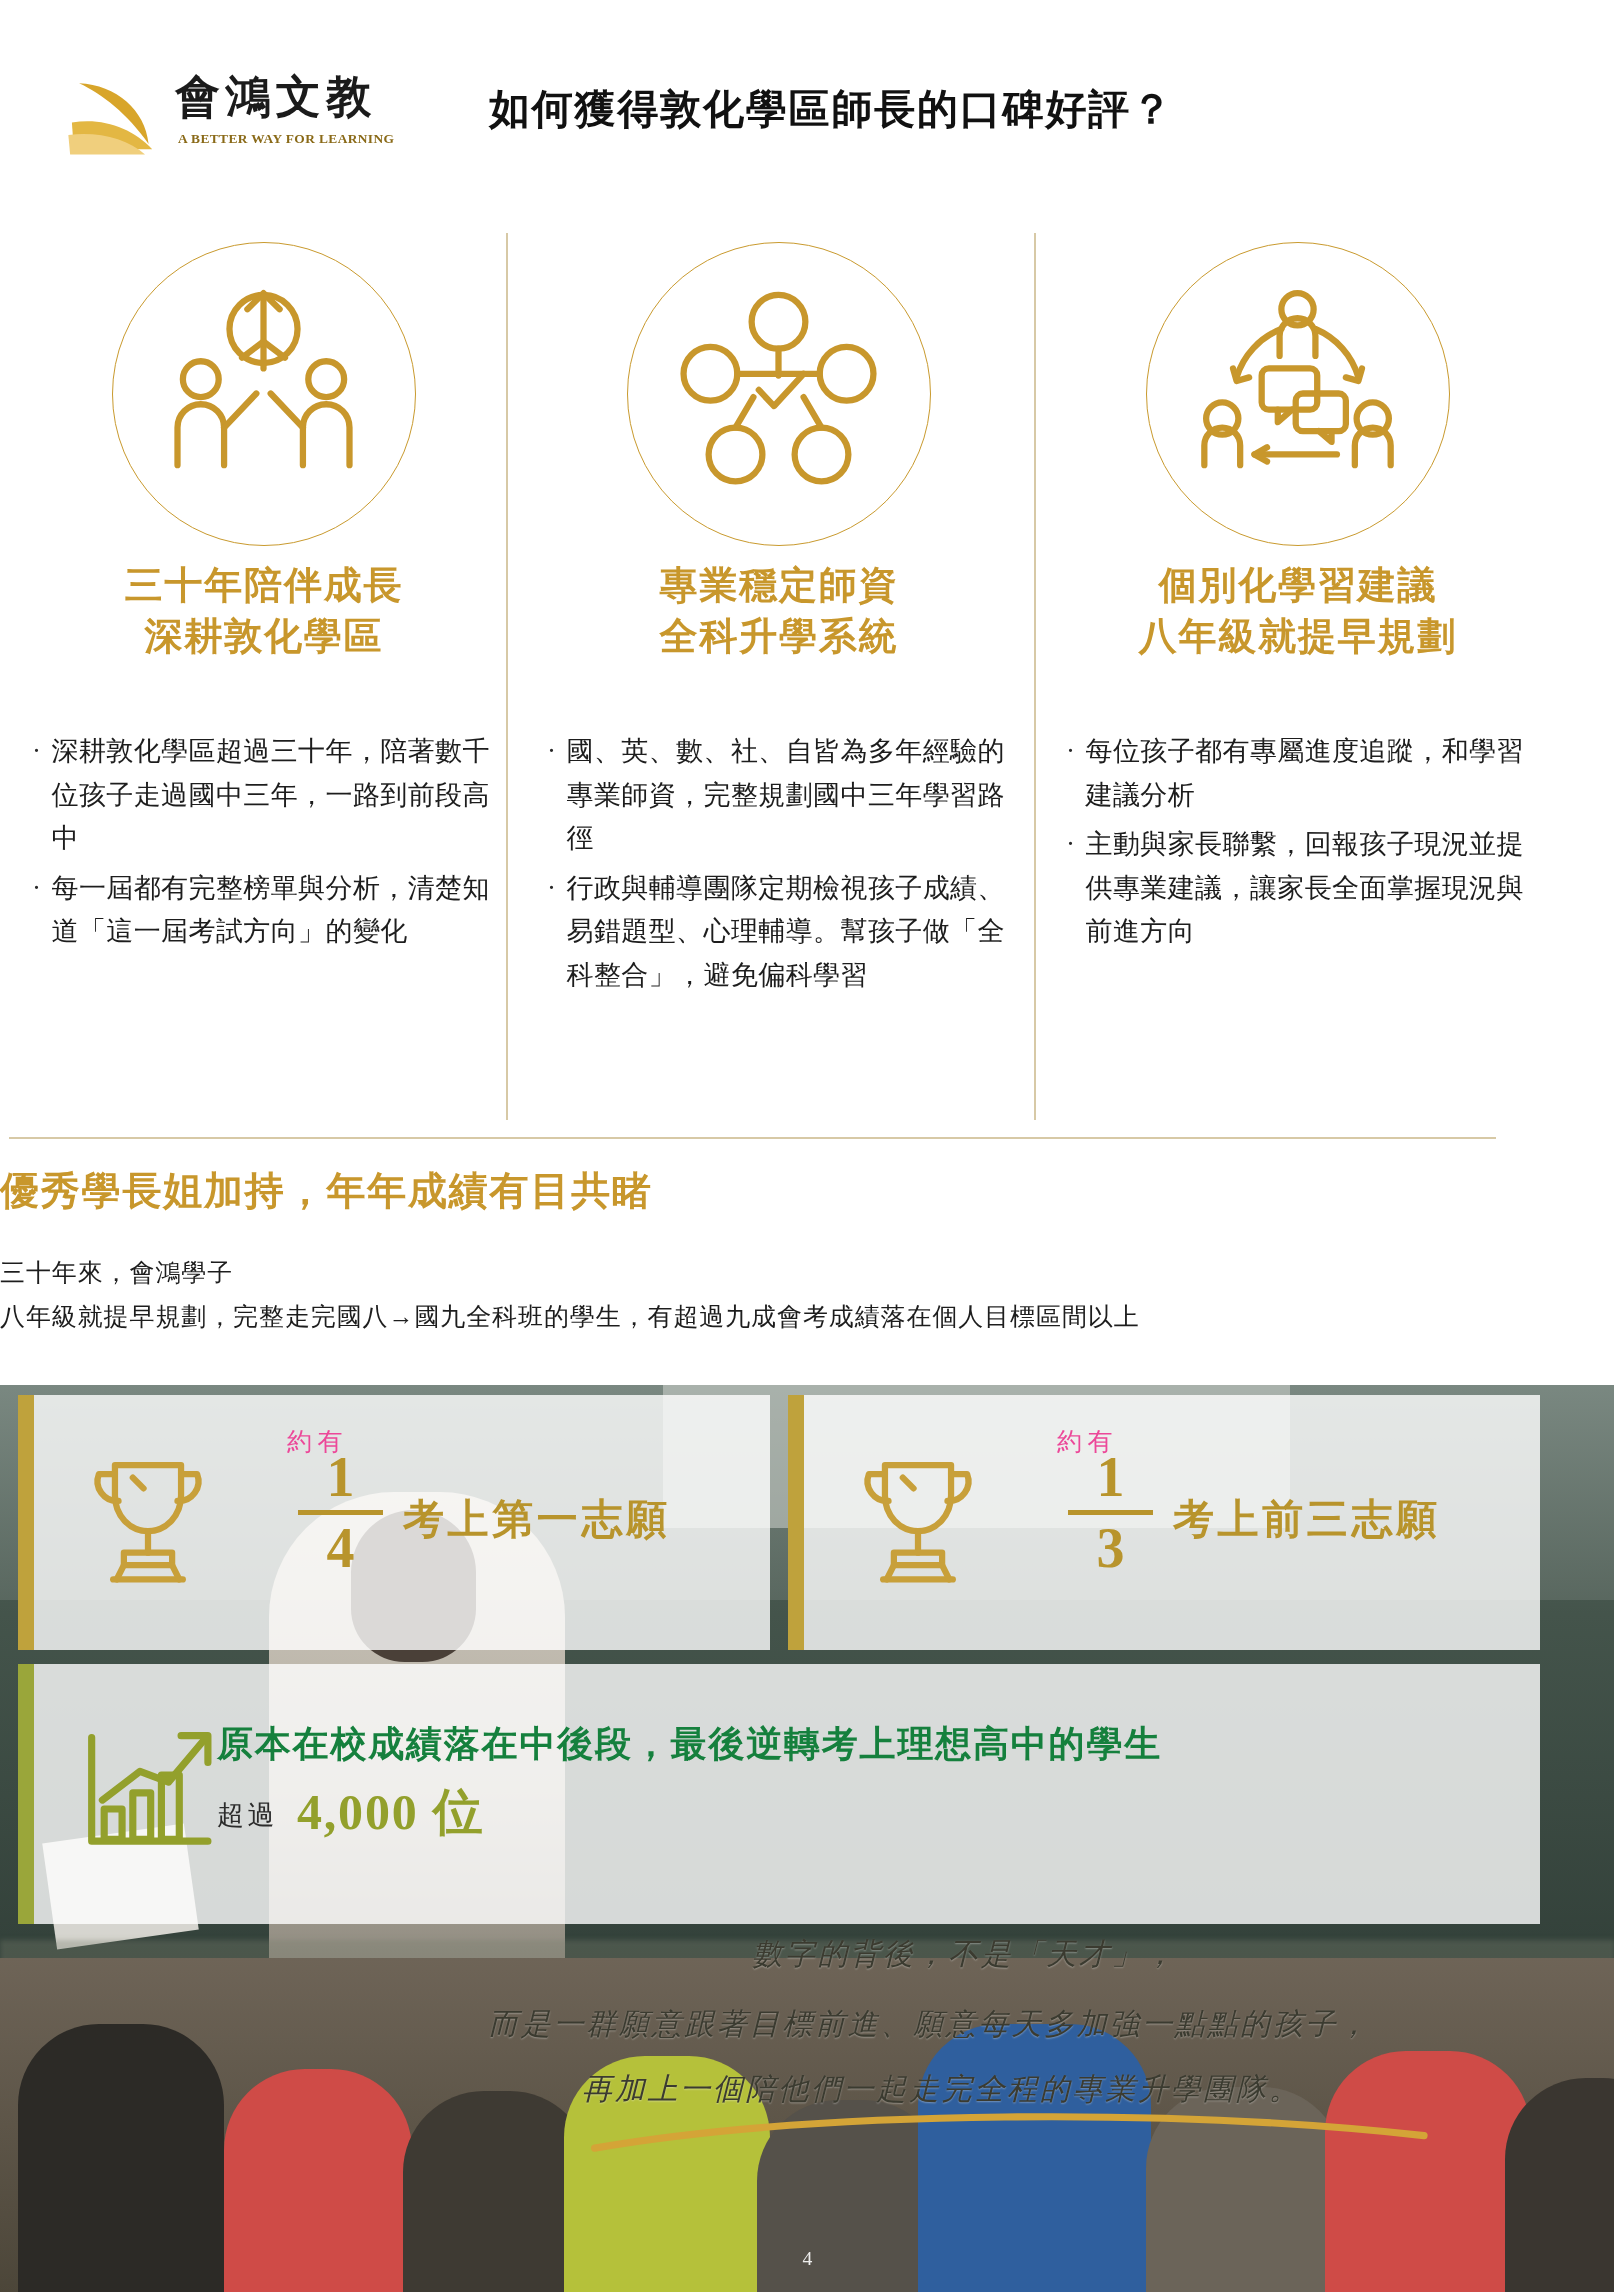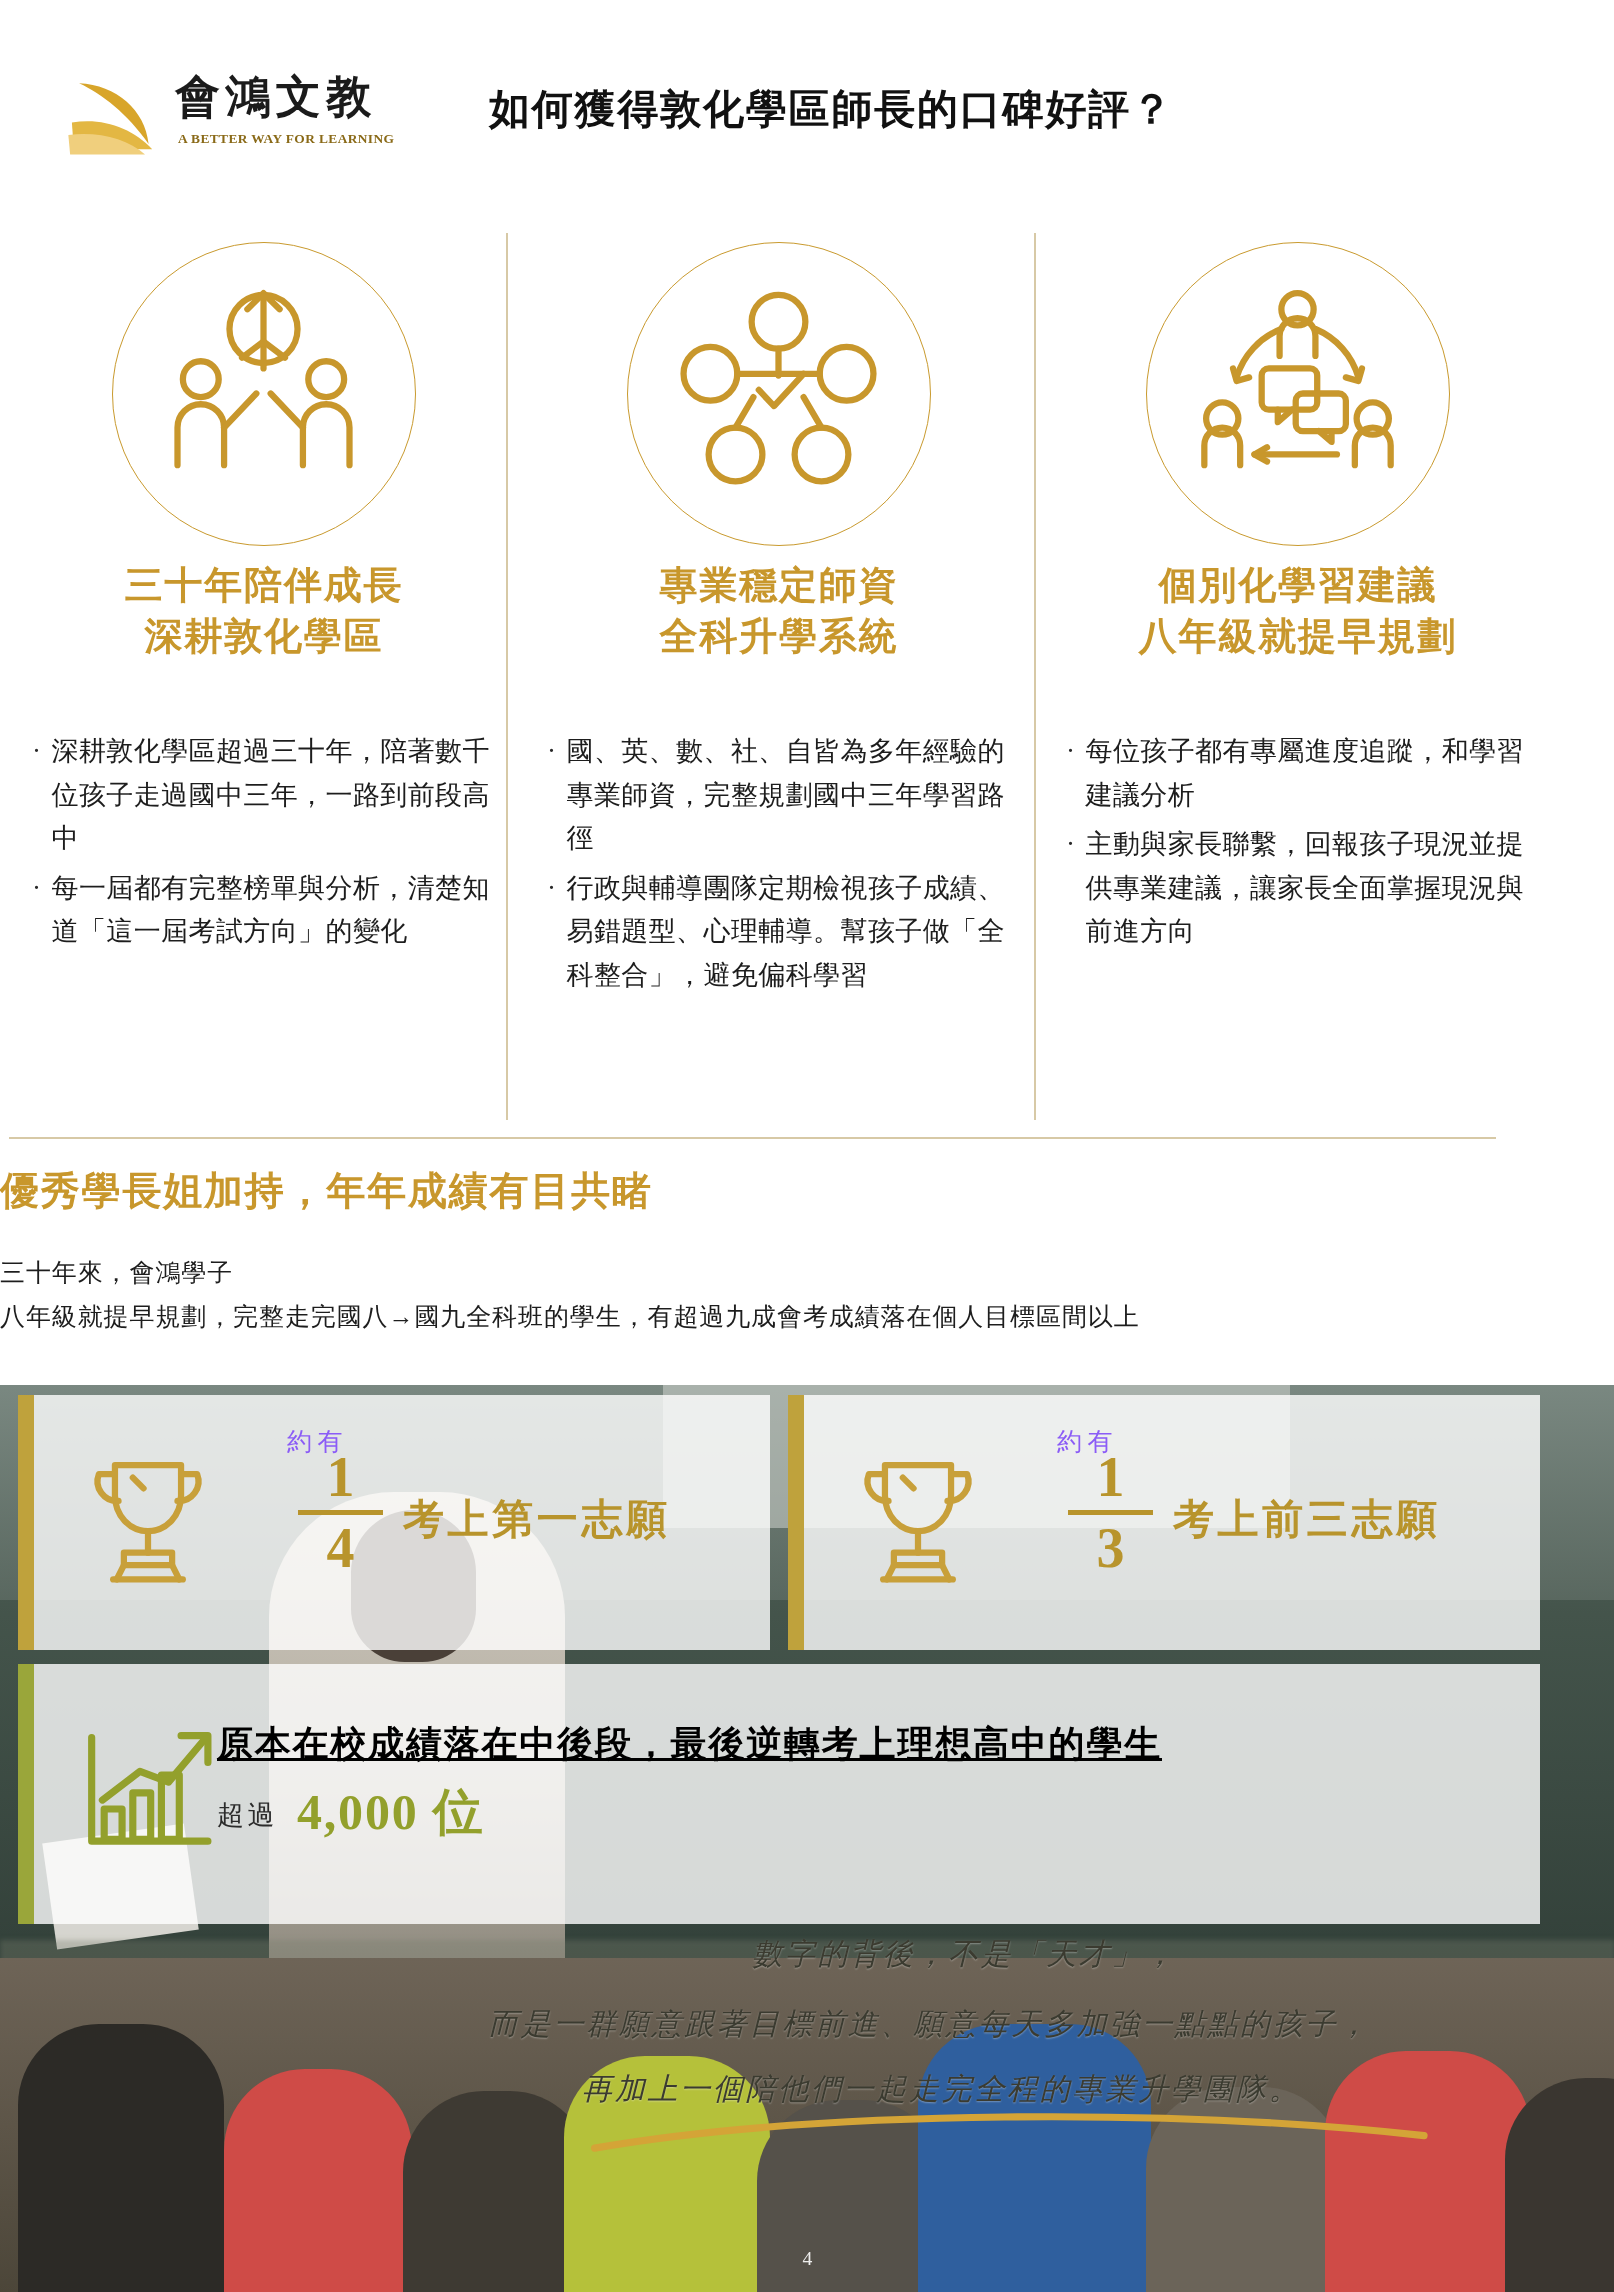--- a/index.html
+++ b/index.html
@@ -246,21 +246,21 @@
     background: #bfa23c;
   }
   .stat-top-1 { left: 18px;  top: 1395px; width: 752px; height: 255px; }
   .stat-top-2 { left: 788px; top: 1395px; width: 752px; height: 255px; }
   .stat-wide  { left: 18px;  top: 1664px; width: 1522px; height: 260px; }
 
   .about {
     position: absolute;
     top: 30px;
     font-size: 25px;
-    color: #8b5cf6;
+    color: #ec4899;
     letter-spacing: 5.4px;
   }
   .frac {
     position: absolute;
     top: 54px;
     width: 107px;
     text-align: center;
     color: #b8942c;
     font-weight: bold;
   }
@@ -279,24 +279,23 @@
   .trophy {
     position: absolute;
     left: 63px; top: 54px;
   }
 
   .wide-line1 {
     position: absolute;
     left: 199px; top: 56px;
     font-size: 36px;
     font-weight: bold;
-    color: #000000;
+    color: #15803d;
     letter-spacing: 1.8px;
     white-space: nowrap;
-    text-decoration: underline;
   }
   .wide-over {
     position: absolute;
     left: 199px; top: 133px;
     font-size: 27px;
     color: #2b2b2b;
     letter-spacing: 3.6px;
   }
   .wide-num {
     position: absolute;

